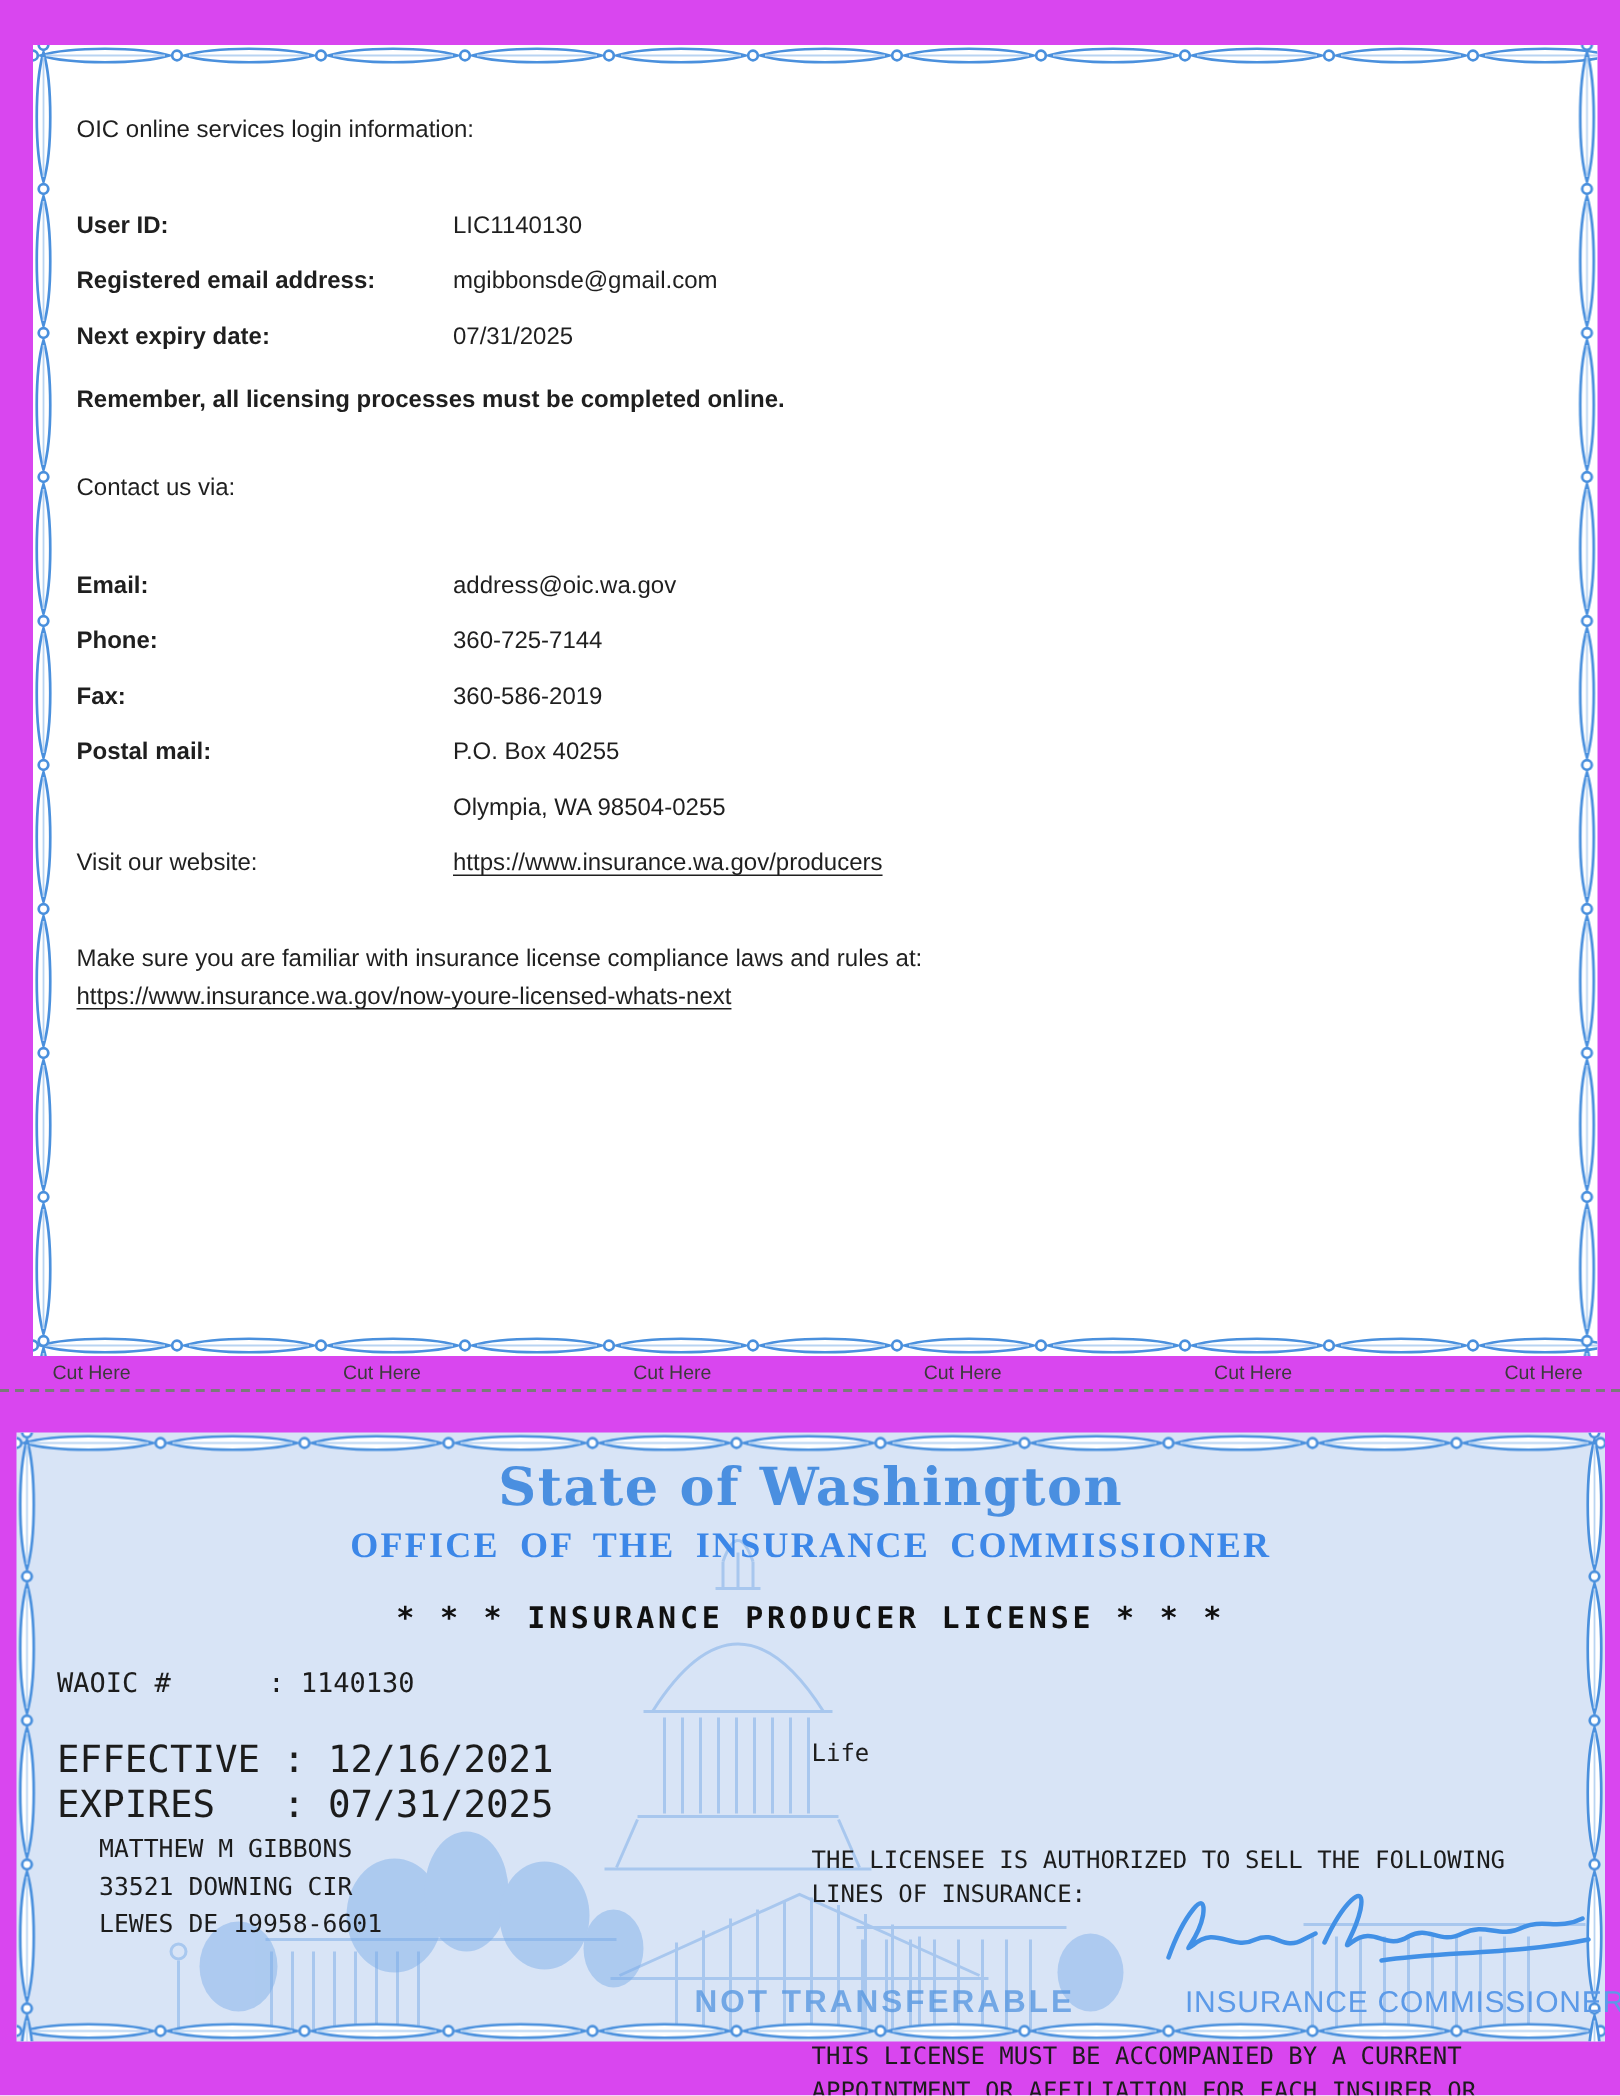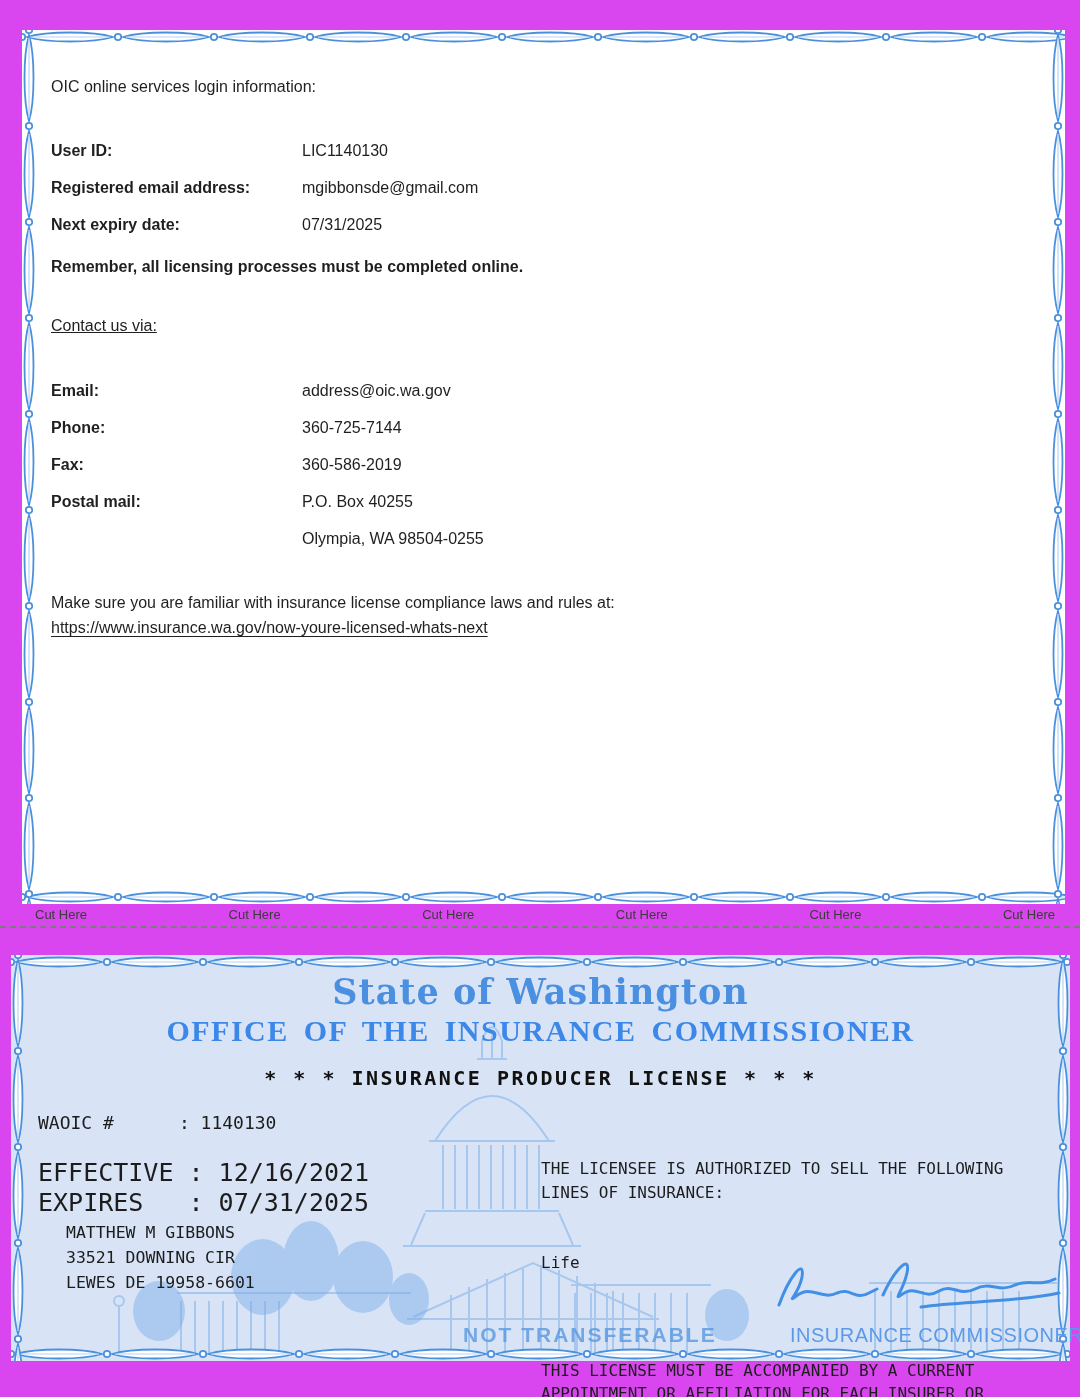--- a/index.html
+++ b/index.html
@@ -15,36 +15,36 @@
   .blft{left:0;}
   .brgt{right:0;}
   
   .notice-card{left:22px;top:30px;width:1043px;height:874px;background:#fff;}
   .notice-inner{position:absolute;left:29px;top:46px;right:29px;font-size:16px;line-height:22px;}
   .kv{line-height:37px;white-space:nowrap;}
   .lbl{display:inline-block;width:251px;vertical-align:top;}
   .b{font-weight:bold;}
   .mt34{margin-top:34px;}
   .mt13{margin-top:13px;}
-  .mt37{margin-top:37px;text-decoration:underline;}
+  .mt37{margin-top:37px;}
   .mt35{margin-top:35px;}
   a.doclink{color:#1f1f1f;text-decoration:underline;text-underline-offset:3px;cursor:pointer;}
   .linkline{line-height:28px;}
   
   .cutline{position:absolute;left:0;top:905px;width:1080px;height:30px;}
   .cutlabels{position:absolute;left:0;right:0;top:2px;display:flex;justify-content:space-between;
              padding:0 25px 0 35px;font-size:13px;color:#3b3b3b;}
   .cutdash{position:absolute;left:0;right:0;top:21px;border-top:2px dashed #7a7a7a;}
   
   .license-card{left:11px;top:955px;width:1059px;height:406px;background:#d8e4f6;text-align:center;}
   .watermark{position:absolute;left:0;top:0;pointer-events:none;}
   .state-title{position:relative;margin-top:17px;font-family:"DejaVu Serif",serif;font-weight:bold;
                font-size:35px;line-height:40px;color:#4a8fe0;letter-spacing:1px;}
   .office-title{position:relative;margin-top:6px;font-family:"Liberation Serif",serif;font-weight:bold;
-                font-size:30px;line-height:26px;color:#3c87e8;letter-spacing:1.5px;word-spacing:6px;}
+                font-size:24px;line-height:26px;color:#3c87e8;letter-spacing:1.5px;word-spacing:6px;}
   .banner{position:relative;margin-top:22px;font-family:"DejaVu Sans Mono",monospace;font-weight:bold;
           font-size:20px;line-height:24px;color:#111;letter-spacing:2.5px;}
   .mono{font-family:"DejaVu Sans Mono",monospace;color:#1c1c1c;text-align:left;white-space:pre;}
   .leftcol{position:absolute;left:27px;top:157px;}
   .waoic{font-size:18px;line-height:22px;}
   .datesln{font-size:25px;line-height:26px;}
   .eff{margin-top:26px;}
   .exp{margin-top:4px;}
   .addr{font-size:16.5px;line-height:25px;padding-left:28px;}
   .nm{margin-top:4px;}
@@ -118,20 +118,23 @@
       <div class="kv">
         <span class="lbl b">Fax:</span><span class="val">360-586-2019</span>
       </div>
       <div class="kv">
         <span class="lbl b">Postal mail:</span><span class="val">P.O. Box 40255</span>
       </div>
       <div class="kv">
         <span class="lbl"></span><span class="val">Olympia, WA 98504-0255</span>
       </div>
 
+      <div class="kv">
+        <span class="lbl">Visit our website:</span><a class="doclink">https://www.insurance.wa.gov/producers</a>
+      </div>
 
       <div class="mt35">Make sure you are familiar with insurance license compliance laws and rules at:</div>
       <div class="linkline">
         <a class="doclink">https://www.insurance.wa.gov/now-youre-licensed-whats-next</a>
       </div>
     </div>
   </section>
 
   <div class="cutline">
     <div class="cutdash"></div>
@@ -252,23 +255,23 @@
     <div class="leftcol">
       <div class="mono waoic">WAOIC #      : 1140130</div>
       <div class="mono datesln eff">EFFECTIVE : 12/16/2021</div>
       <div class="mono datesln exp">EXPIRES   : 07/31/2025</div>
       <div class="mono addr nm">MATTHEW M GIBBONS</div>
       <div class="mono addr">33521 DOWNING CIR</div>
       <div class="mono addr">LEWES DE 19958-6601</div>
     </div>
 
     <div class="rightcol">
+      <div class="mono">Life</div>
       <div class="mono rightcol-text" style="white-space:pre-wrap">THE LICENSEE IS AUTHORIZED TO SELL THE FOLLOWING
 LINES OF INSURANCE:</div>
-      <div class="mono">Life</div>
       <div class="mono accomp" style="white-space:pre-wrap">THIS LICENSE MUST BE ACCOMPANIED BY A CURRENT
 APPOINTMENT OR AFFILIATION FOR EACH INSURER OR
 BUSINESS ENTITY REPRESENTED.</div>
     </div>
 
     <div class="not-transferable">NOT TRANSFERABLE</div>
 
     <svg class="signature" width="300" height="80" viewBox="0 0 300 80">
       <path d="M8,62 C18,34 34,14 31,34 C28,50 16,60 24,54 C40,40 50,58 66,50 C80,44 84,58 98,50 L106,46
                M112,52 C124,26 140,10 136,30 C132,48 122,58 130,52 C146,40 152,58 168,48

